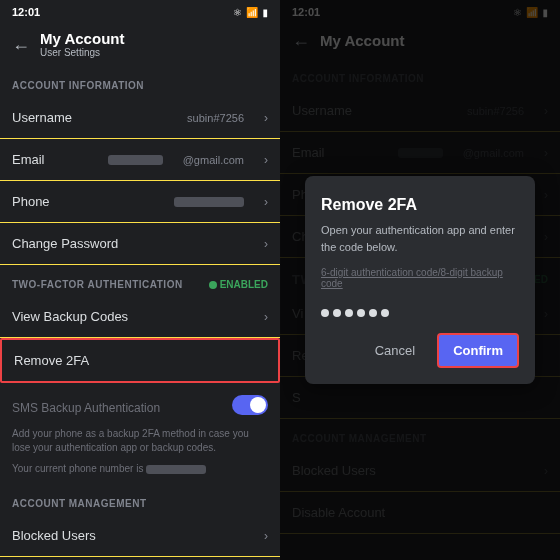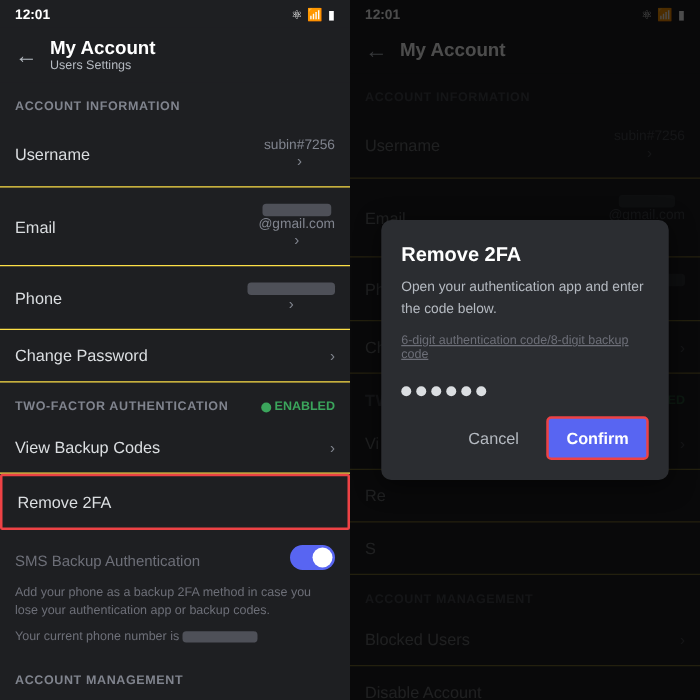--- a/index.html
+++ b/index.html
@@ -87,24 +87,23 @@
       border-bottom: 1px solid #fde047;
       cursor: pointer;
     }
     .list-item-label {
       color: #dbdee1;
       font-size: 13px;
     }
     .list-item-value {
       display: flex;
       align-items: center;
-      gap: 0;
+      gap: 20px;
       color: #80848e;
       font-size: 11px;
-      flex-direction: column;
     }
     .list-item-value .blur-text {
       background: #4e5058;
       border-radius: 3px;
       height: 10px;
       display: inline-block;
     }
     .chevron {
       color: #80848e;
       font-size: 12px;
@@ -253,21 +252,21 @@
       <span class="status-icon">⚛</span>
       <span class="status-icon">📶</span>
       <span class="status-icon">▮</span>
     </div>
   </div>
 
   <div class="top-bar">
     <span class="back-arrow">←</span>
     <div class="top-bar-title-group">
       <span class="top-bar-title">My Account</span>
-      <span class="top-bar-subtitle">Users Settings</span>
+      <span class="top-bar-subtitle">User Settings</span>
     </div>
   </div>
 
   <div class="section-header">ACCOUNT INFORMATION</div>
 
   <div class="list-item">
     <span class="list-item-label">Username</span>
     <div class="list-item-value">
       <span>subin#7256</span>
       <span class="chevron">›</span>

